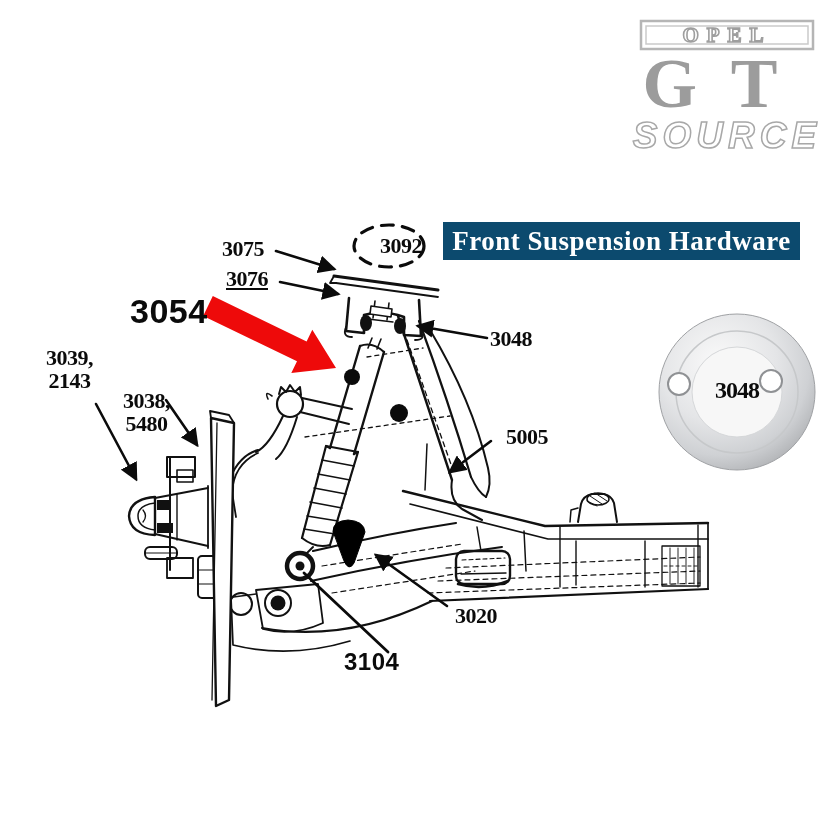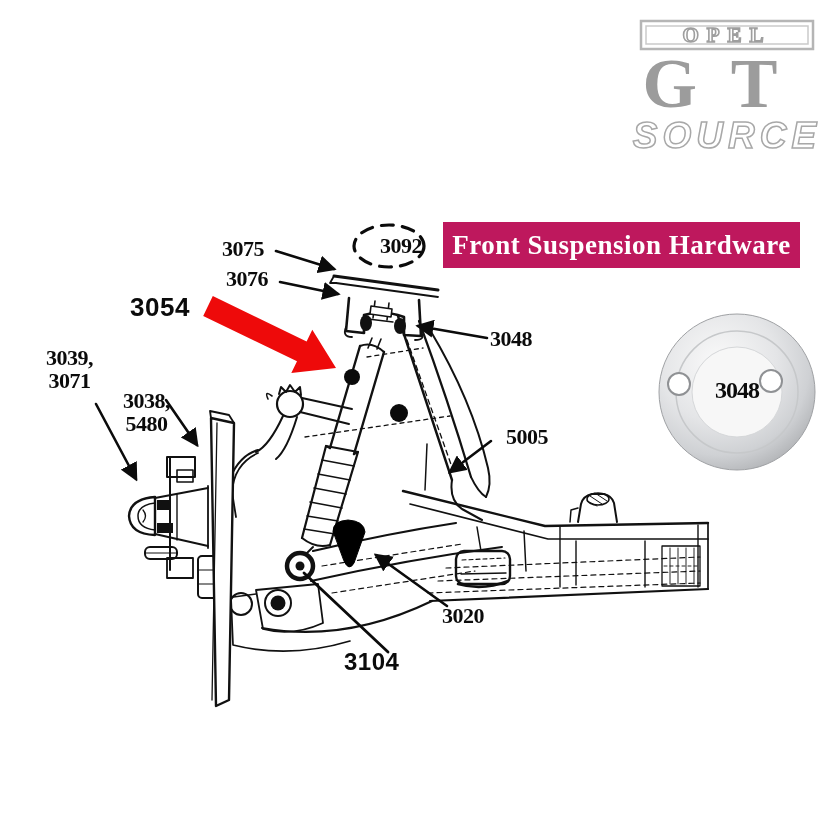--- a/index.html
+++ b/index.html
@@ -1,37 +1,37 @@
 <!DOCTYPE html>
 <html><head>
 <meta charset="utf-8">
 <style>
   html,body{margin:0;padding:0;background:#ffffff;}
   .stage{position:relative;width:840px;height:840px;background:#ffffff;overflow:hidden;
          font-family:"Liberation Serif",serif;}
   .stage svg{display:block;}
   #drawing{position:absolute;left:0;top:0;}
   
-  .banner{position:absolute;left:443px;top:222px;width:357px;height:46px;background:#be185d;
+  .banner{position:absolute;left:443px;top:222px;width:357px;height:38px;background:#0c4a6e;
           color:#ffffff;display:flex;align-items:center;justify-content:center;
           font-weight:bold;font-size:27px;letter-spacing:0.5px;
           font-family:"Liberation Serif",serif;}
   
   .lbl{position:absolute;color:#0b0b0b;font-weight:bold;white-space:nowrap;
        font-family:"Liberation Serif",serif;font-size:22px;letter-spacing:-0.5px;line-height:1.05;text-align:center;}
   .lbl-sans{font-family:"Liberation Sans",sans-serif;letter-spacing:0.5px;}
   #l3075{left:222px;top:237px;}
-  #l3076{left:226px;top:267px;}
+  #l3076{left:226px;top:267px;text-decoration:underline;}
   #l3092{left:357px;top:234px;width:88px;text-align:center;}
-  #l3054{left:130px;top:294px;font-size:26px;}
+  #l3054{left:130px;top:294px;font-size:34px;}
   #l3048d{left:490px;top:327px;}
   #g3039{left:46px;top:346px;}
   #g3038{left:123px;top:349px;margin-top:40px;}
   #l3085{left:506px;top:425px;}
-  #l3020{left:442px;top:604px;}
+  #l3020{left:455px;top:604px;}
   #l3104{left:344px;top:649px;font-size:24px;}
   #l3048w{left:703px;top:378px;width:68px;text-align:center;font-size:24px;letter-spacing:-1px;}
   
   #logo{position:absolute;left:628px;top:6px;}
 </style>
 </head>
 <body>
 
 <div class="stage">
 
@@ -206,21 +206,21 @@
 
   <div class="banner">Front Suspension Hardware</div>
 
   <div class="lbl" id="l3075">3075</div>
   <div class="lbl" id="l3076">3076</div>
   <div class="lbl" id="l3092">3092</div>
   <div class="lbl lbl-sans" id="l3054">3054</div>
   <div class="lbl" id="l3048d">3048</div>
   <div class="lbl" id="g3039">
     <div>3039,</div>
-    <div>3071</div>
+    <div>2143</div>
   </div>
   <div class="lbl" id="g3038">
     <div>3038,</div>
     <div>5480</div>
   </div>
   <div class="lbl" id="l3085">5005</div>
   <div class="lbl" id="l3020">3020</div>
   <div class="lbl lbl-sans" id="l3104">3104</div>
   <div class="lbl" id="l3048w">3048</div>
 

